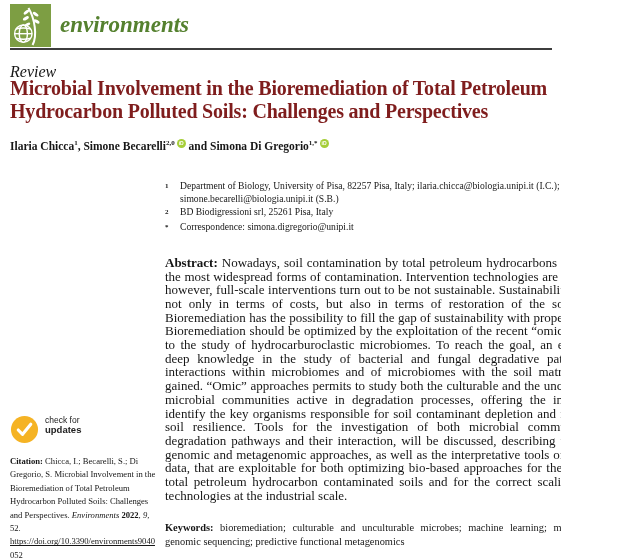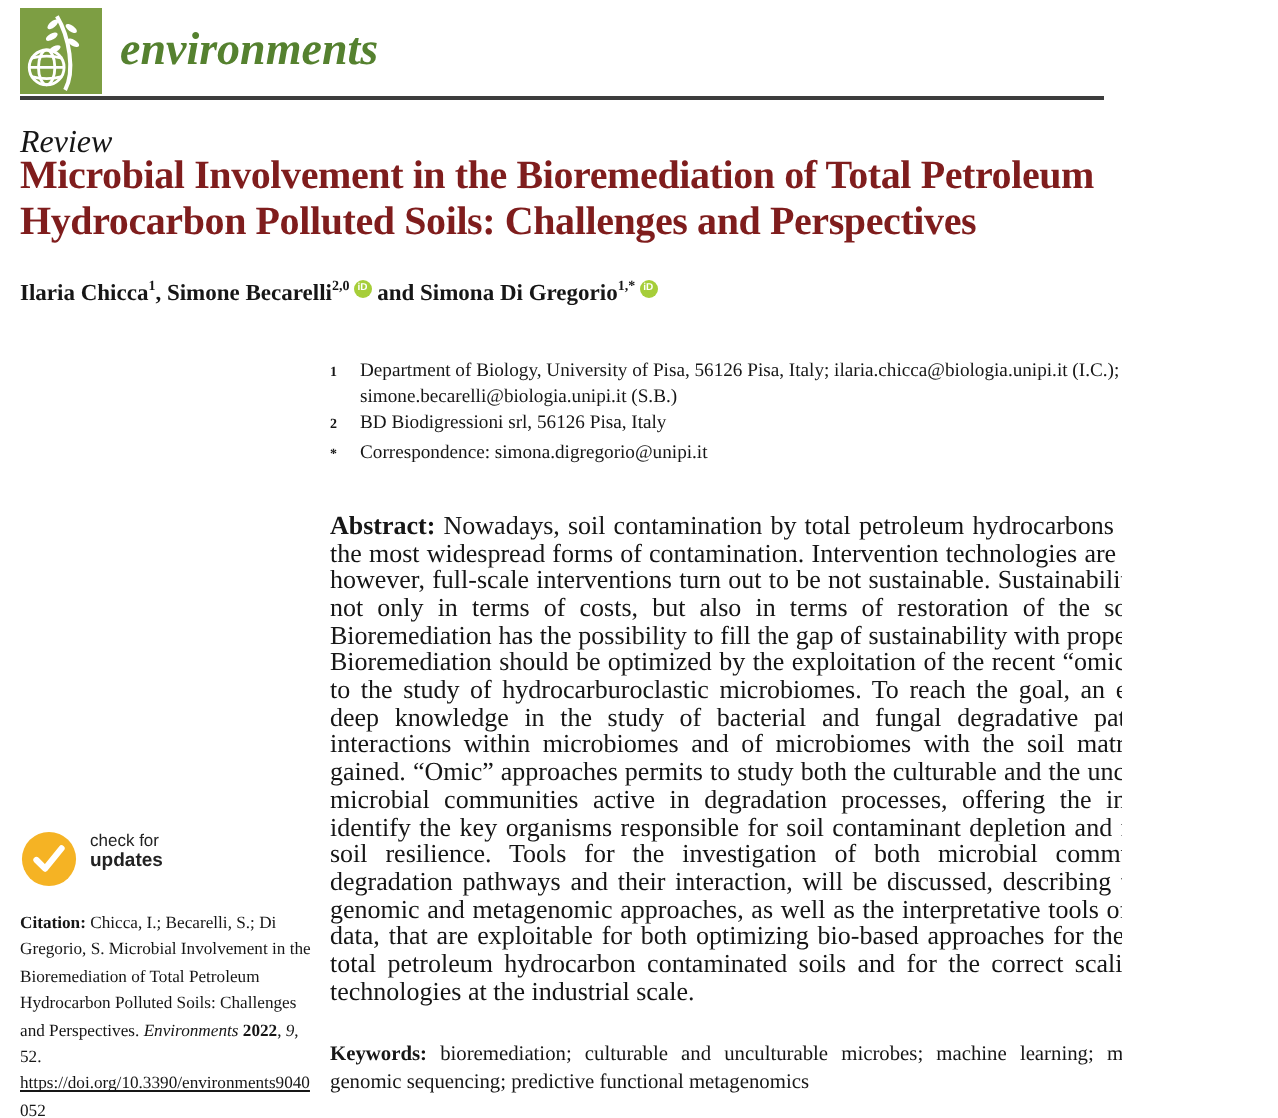--- a/index.html
+++ b/index.html
@@ -96,25 +96,25 @@
 
   <div class="review-label">Review</div>
   <h1 class="title" style="margin:0;">Microbial Involvement in the Bioremediation of Total Petroleum Hydrocarbon Polluted Soils: Challenges and Perspectives</h1>
 
   <div class="authors"><span>Ilaria Chicca</span><sup>1</sup><span>, </span><span>Simone Becarelli</span><sup>2,0</sup><span class="orcid">iD</span><span> and </span><span>Simona Di Gregorio</span><sup>1,*</sup><span class="orcid">iD</span></div>
 
   <div class="right-col">
     <div>
       <div class="affil-row">
         <span class="affil-marker">1</span>
-        <span class="affil-text">Department of Biology, University of Pisa, 56126 Pisa, Italy; ilaria.chicca@biologia.unipi.it (I.C.); simone.becarelli@biologia.unipi.it (S.B.)</span>
+        <span class="affil-text">Department of Biology, University of Pisa, 82257 Pisa, Italy; ilaria.chicca@biologia.unipi.it (I.C.); simone.becarelli@biologia.unipi.it (S.B.)</span>
       </div>
       <div class="affil-row">
         <span class="affil-marker">2</span>
-        <span class="affil-text">BD Biodigressioni srl, 56126 Pisa, Italy</span>
+        <span class="affil-text">BD Biodigressioni srl, 25261 Pisa, Italy</span>
       </div>
       <div class="affil-row">
         <span class="affil-marker">*</span>
         <span class="affil-text">Correspondence: simona.digregorio@unipi.it</span>
       </div>
     </div>
 
     <p class="abstract"><b>Abstract:</b> <span>Nowadays, soil contamination by total petroleum hydrocarbons is still one of the most widespread forms of contamination. Intervention technologies are consolidated; however, full-scale interventions turn out to be not sustainable. Sustainability is essential not only in terms of costs, but also in terms of restoration of the soil resilience. Bioremediation has the possibility to fill the gap of sustainability with proper knowledge. Bioremediation should be optimized by the exploitation of the recent “omic” approaches to the study of hydrocarburoclastic microbiomes. To reach the goal, an extensive and deep knowledge in the study of bacterial and fungal degradative pathways, their interactions within microbiomes and of microbiomes with the soil matrix has to be gained. “Omic” approaches permits to study both the culturable and the unculturable soil microbial communities active in degradation processes, offering the instruments to identify the key organisms responsible for soil contaminant depletion and restoration of soil resilience. Tools for the investigation of both microbial communities, their degradation pathways and their interaction, will be discussed, describing the dedicated genomic and metagenomic approaches, as well as the interpretative tools of the deriving data, that are exploitable for both optimizing bio-based approaches for the treatment of total petroleum hydrocarbon contaminated soils and for the correct scaling up of the technologies at the industrial scale.</span></p>
 
     <p class="keywords"><b>Keywords:</b> <span>bioremediation; culturable and unculturable microbes; machine learning; metagenomic and genomic sequencing; predictive functional metagenomics</span></p>

